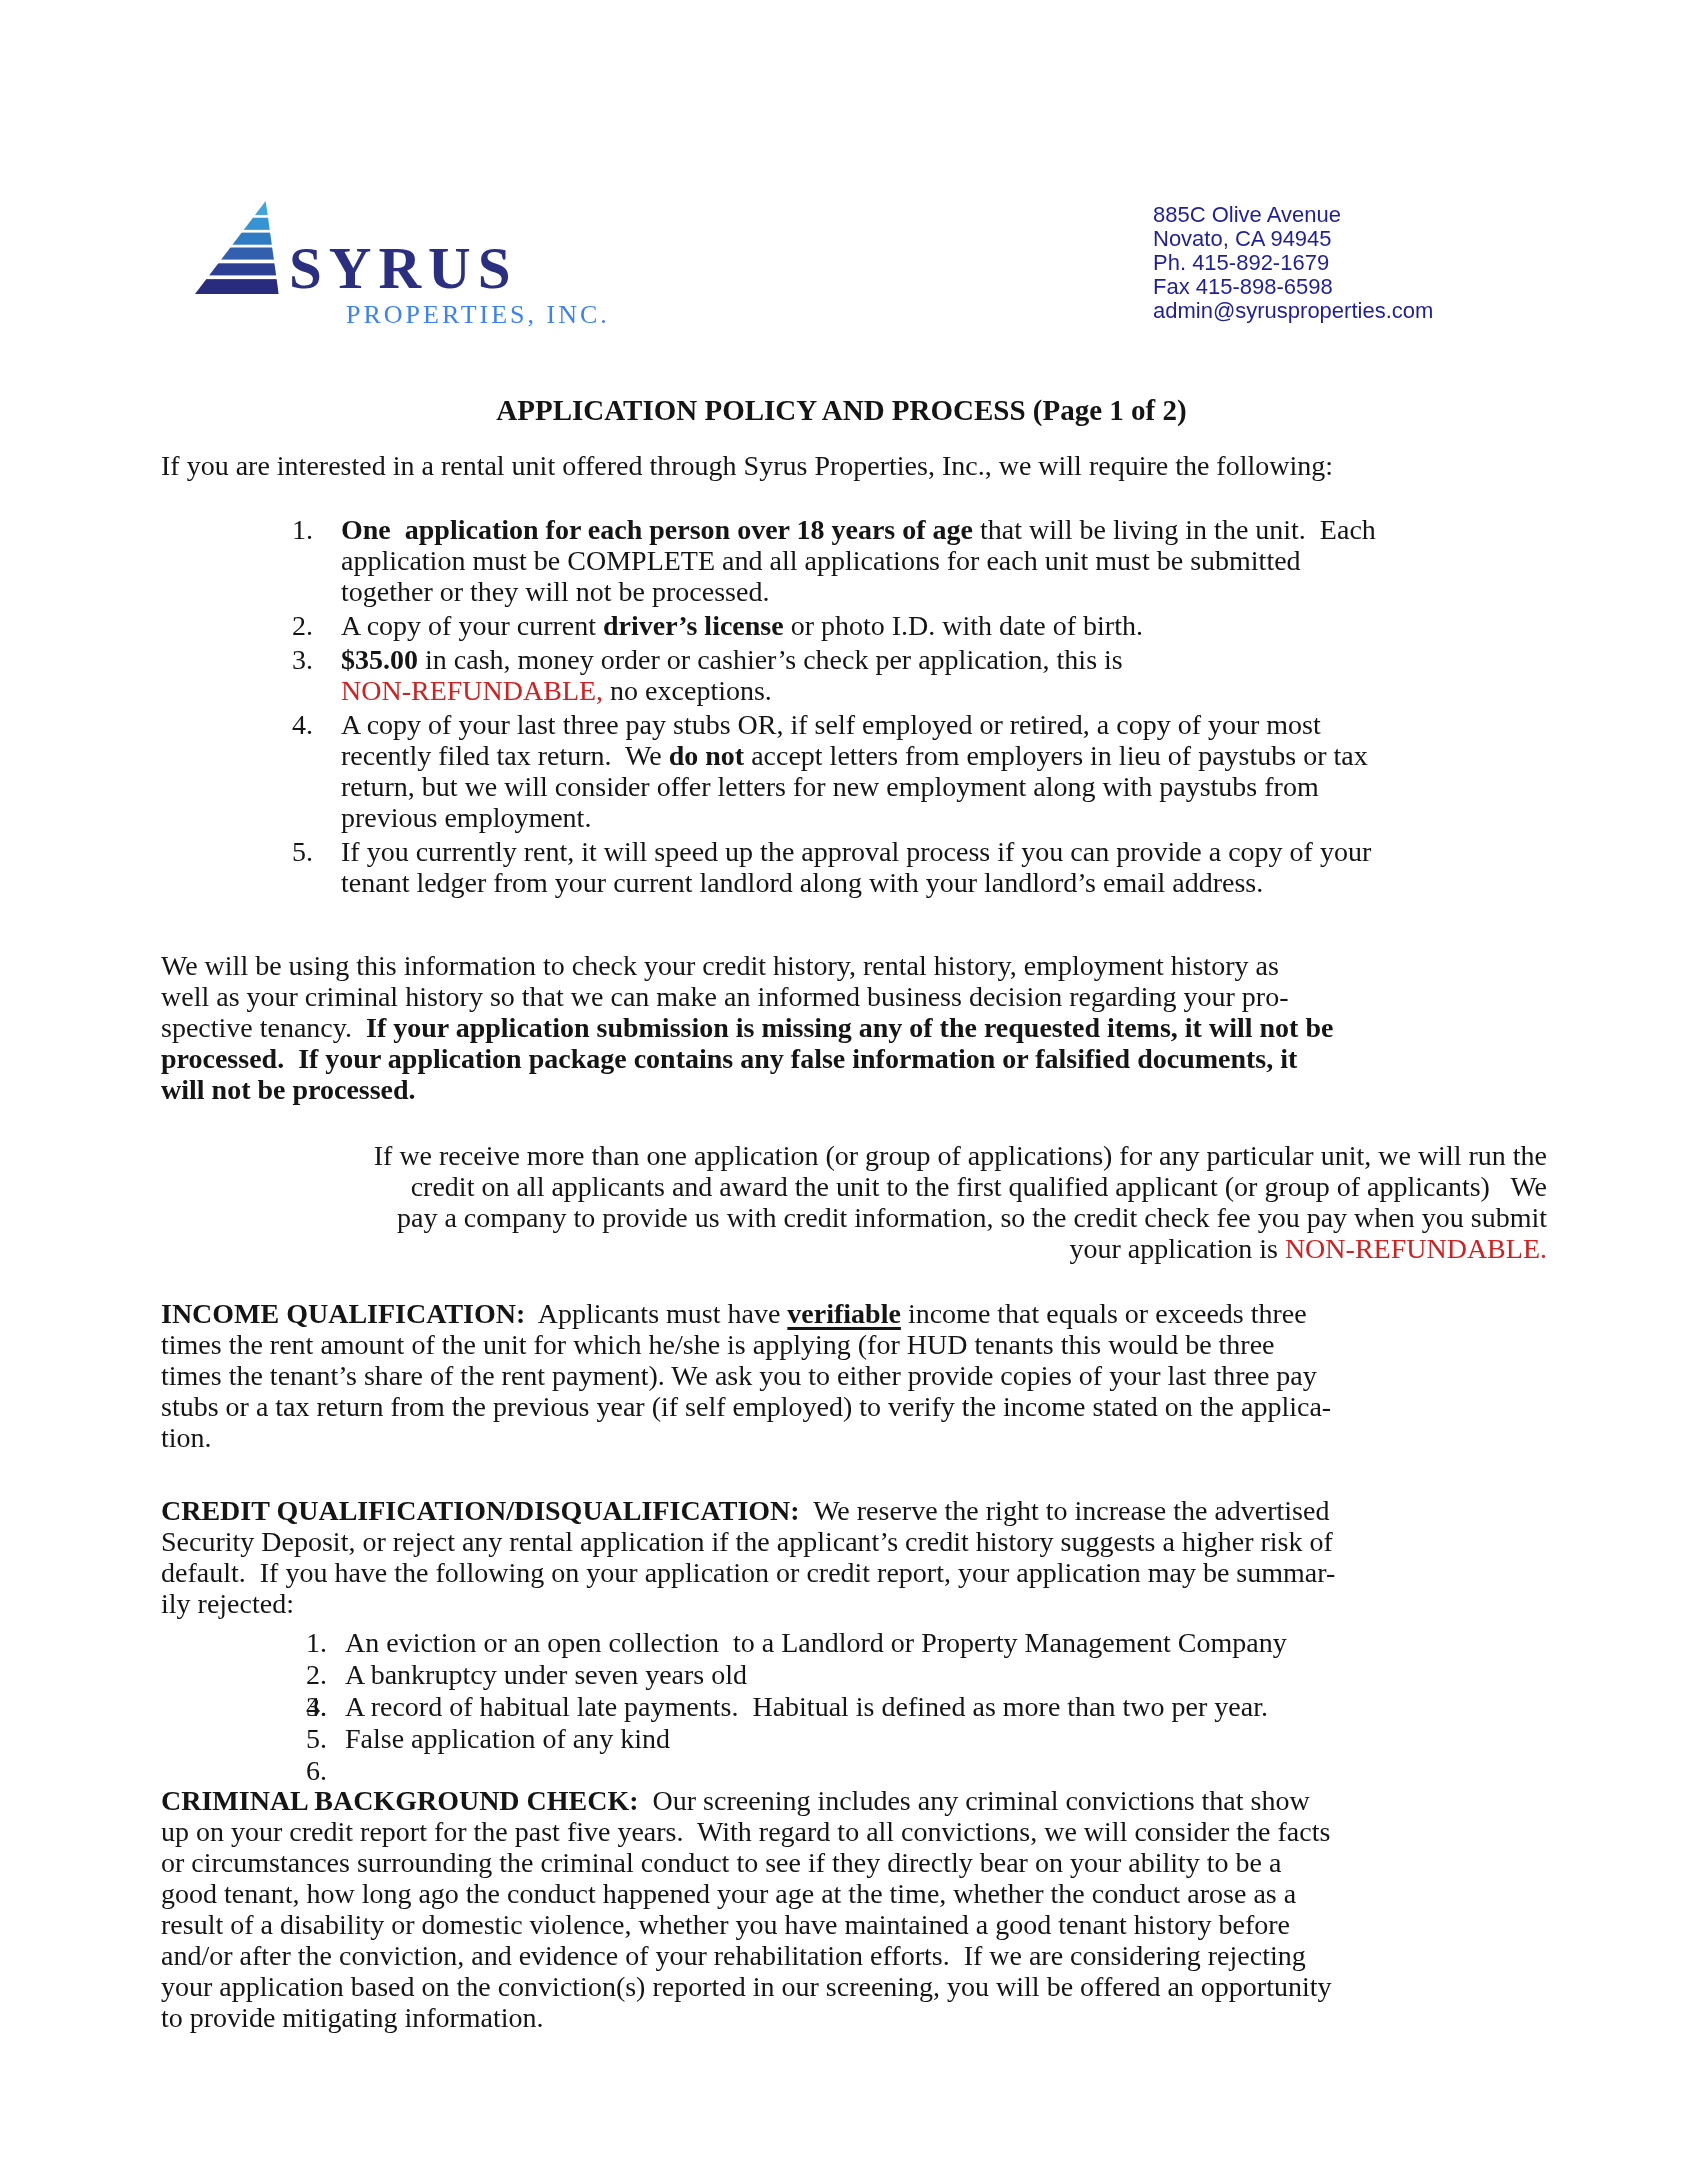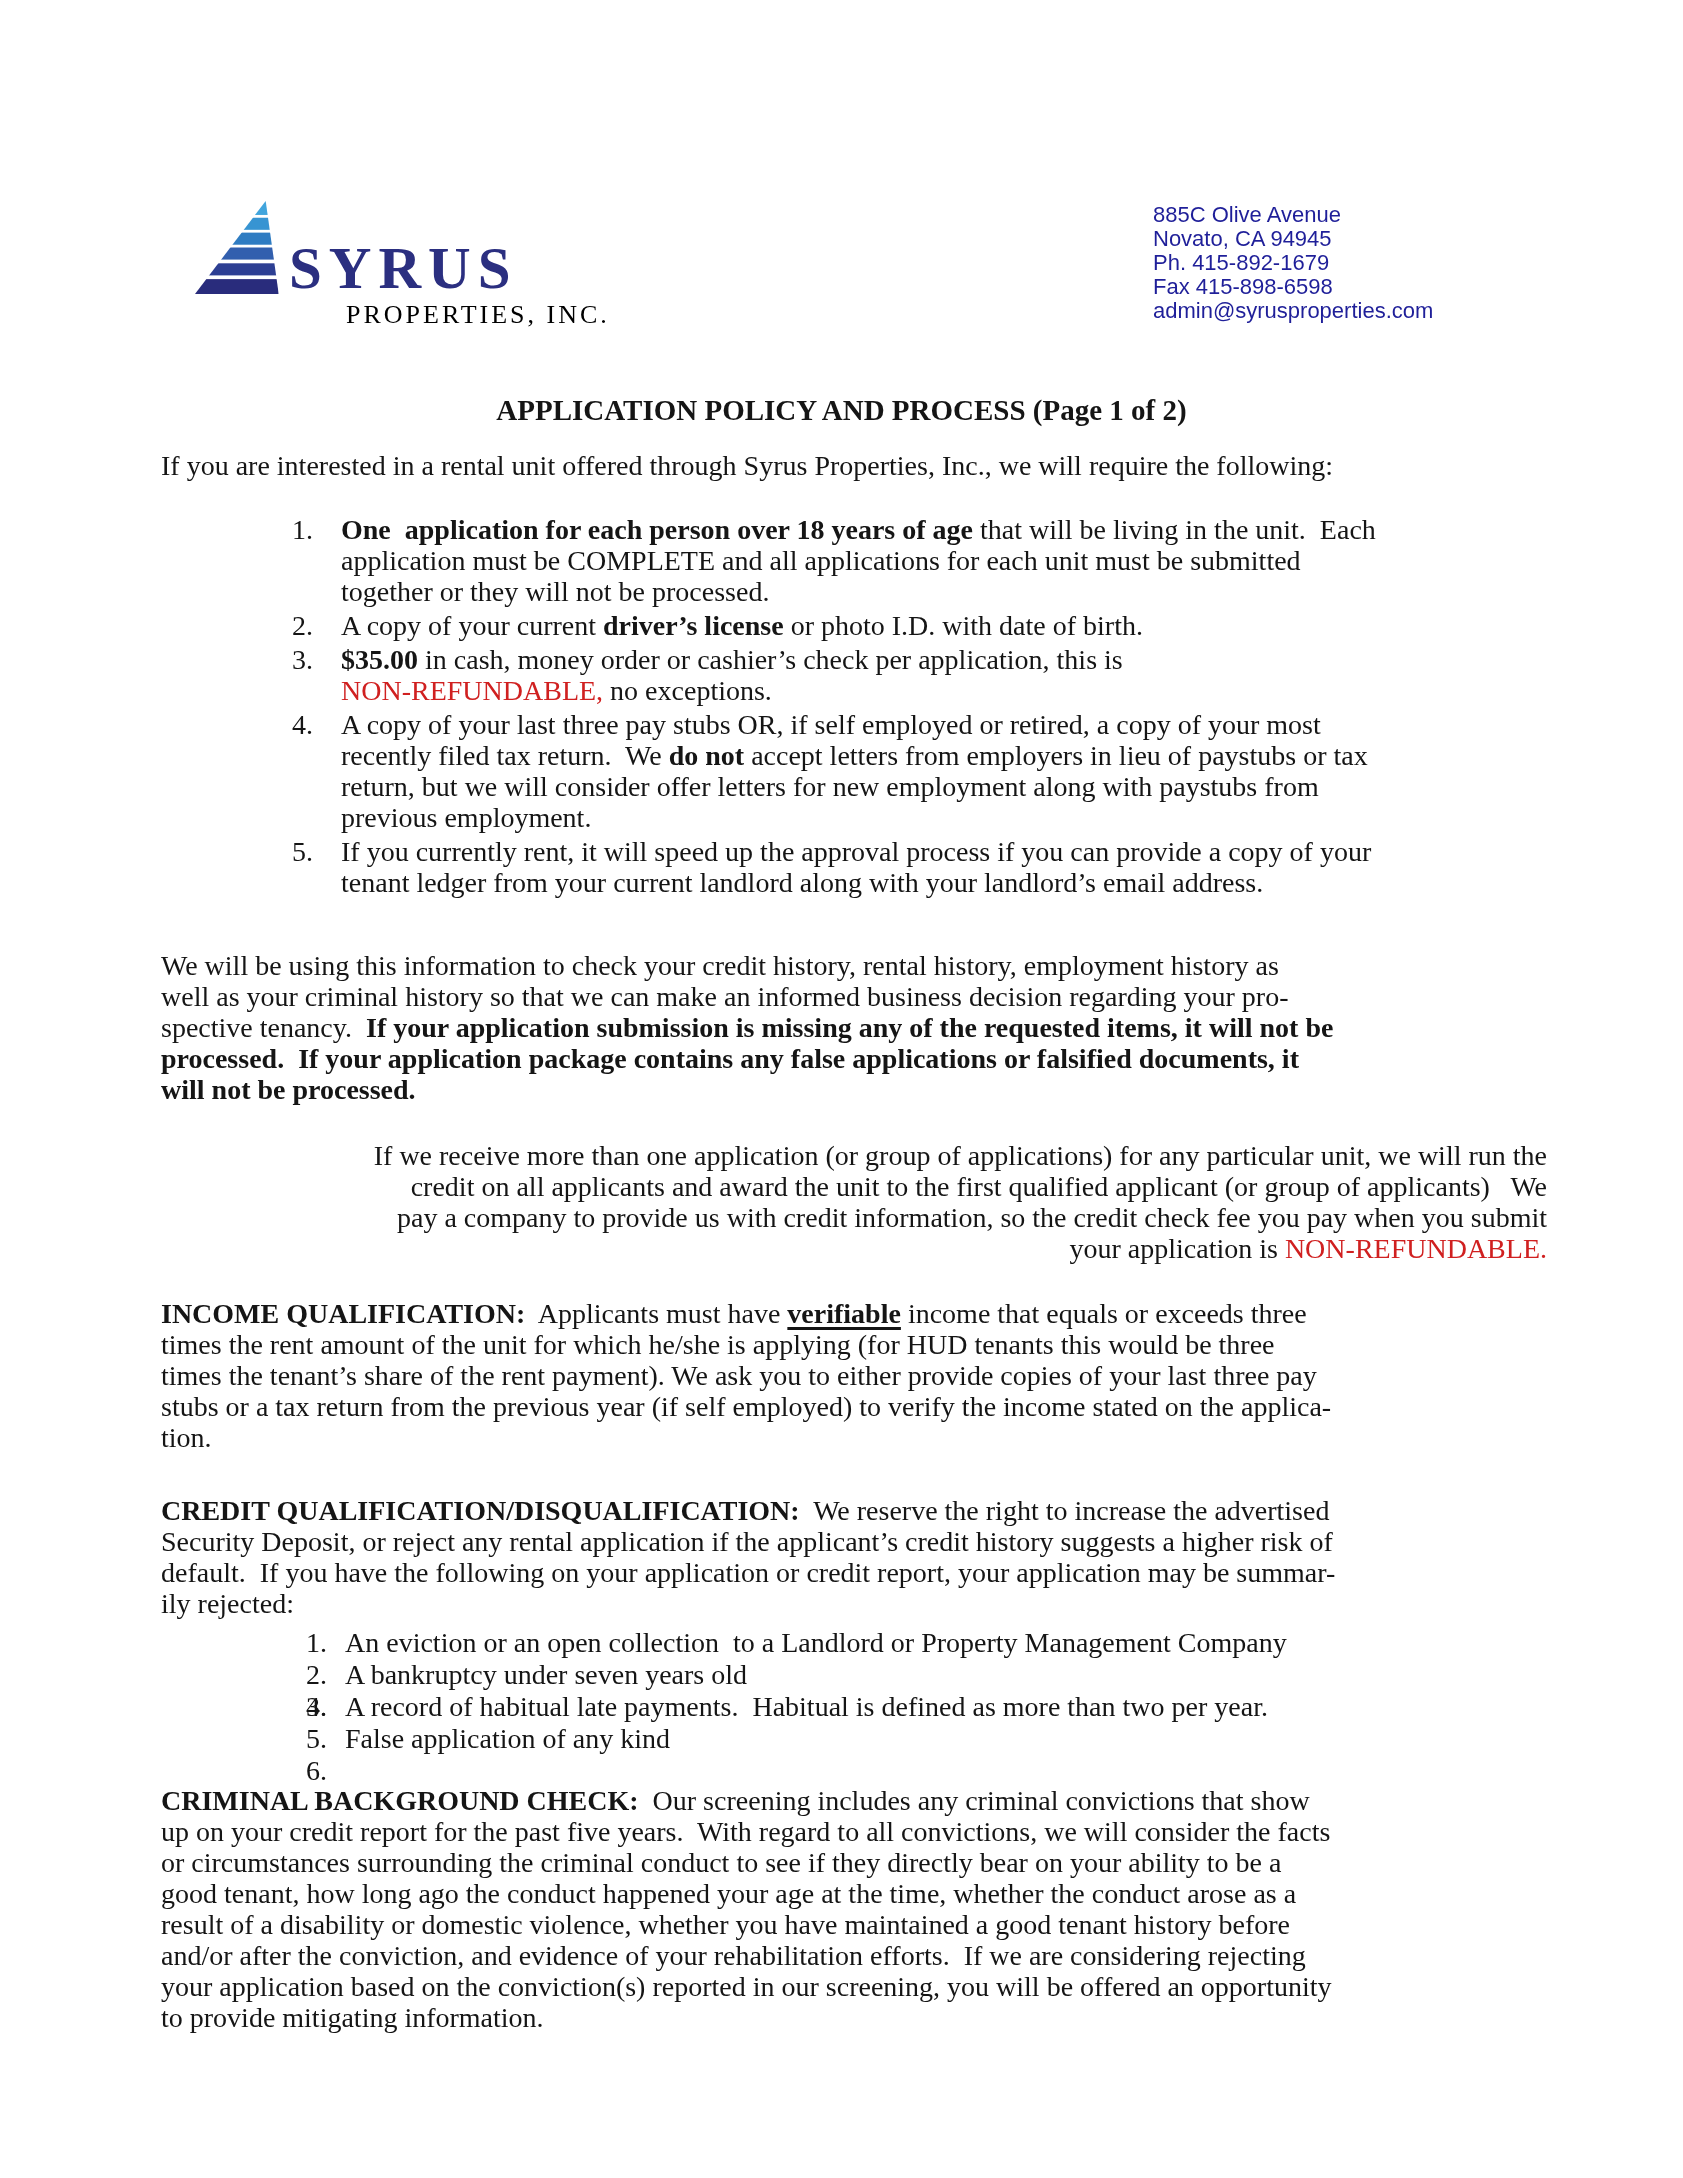--- a/index.html
+++ b/index.html
@@ -15,21 +15,21 @@
   
   .logo{position:absolute;left:195px;top:201px;width:465px;height:134px;}
   .logo-pyramid{position:absolute;left:0;top:0;}
   .logo-wordmark{
     position:absolute;left:94px;top:232px;margin-top:-201px;
     font-size:59px;line-height:72px;font-weight:bold;
     letter-spacing:7px;color:#2b2f80;
   }
   .logo-subtitle{
     position:absolute;left:151px;top:302px;margin-top:-201px;
-    font-size:26px;line-height:26px;letter-spacing:3px;color:#000000;
+    font-size:26px;line-height:26px;letter-spacing:3px;color:#3b82f6;
   }
   .contact{
     position:absolute;left:1153px;top:203px;
     font-family:"Liberation Sans","DejaVu Sans",sans-serif;
     font-size:22px;line-height:24px;color:#1f1f99;
   }
   
   .doc-title{
     position:absolute;left:0;right:0;top:394px;
     text-align:center;font-size:29px;font-weight:bold;
@@ -121,21 +121,21 @@
       <li>
         <span class="num">5.</span>
         <span class="li-text"><span>If you currently rent, it will speed up the approval process if you can provide a copy of your
 tenant ledger from your current landlord along with your landlord’s email address.</span></span>
       </li>
     </ol>
 
     <p class="para-screening"><span>We will be using this information to check your credit history, rental history, employment history as
 well as your criminal history so that we can make an informed business decision regarding your pro-
 spective tenancy.  </span><span class="b">If your application submission is missing any of the requested items, it will not be
-processed.  If your application package contains any false applications or falsified documents, it
+processed.  If your application package contains any false information or falsified documents, it
 will not be processed.</span></p>
 
     <p class="para-multi"><span>If we receive more than one application (or group of applications) for any particular unit, we will run the
 credit on all applicants and award the unit to the first qualified applicant (or group of applicants)   We
 pay a company to provide us with credit information, so the credit check fee you pay when you submit
 your application is </span><span class="red">NON-REFUNDABLE.</span></p>
 
     <p class="para-income"><span class="b">INCOME QUALIFICATION:</span><span>  Applicants must have </span><span class="b u">verifiable</span><span> income that equals or exceeds three
 times the rent amount of the unit for which he/she is applying (for HUD tenants this would be three
 times the tenant’s share of the rent payment). We ask you to either provide copies of your last three pay

